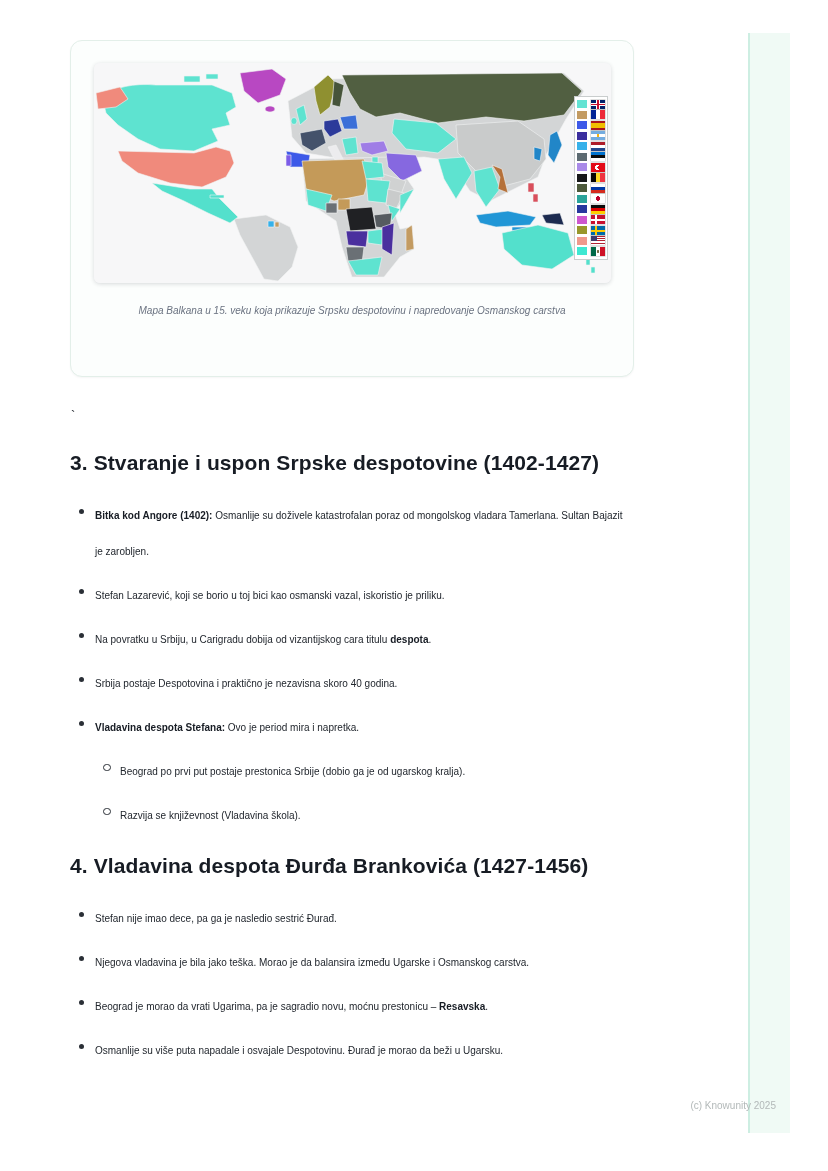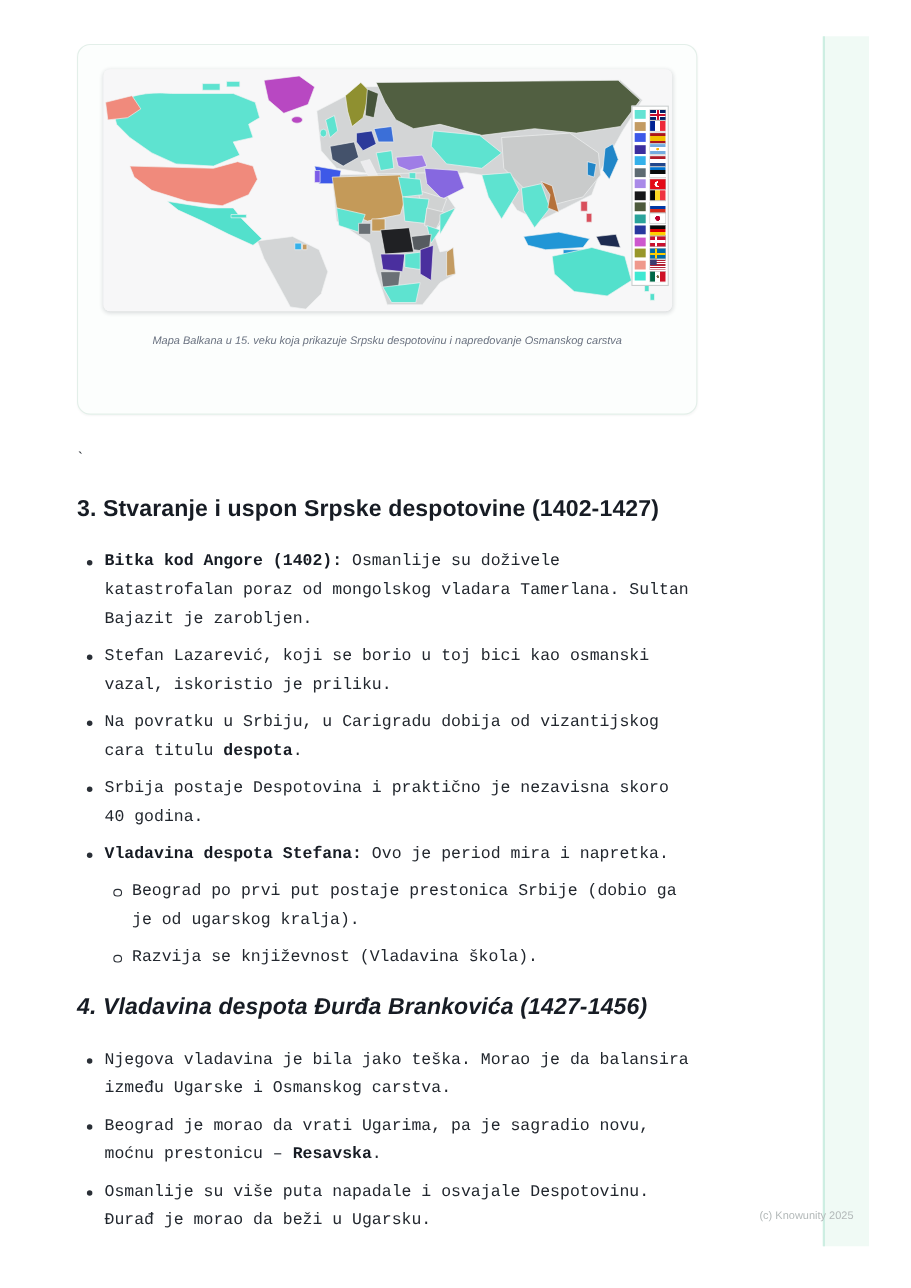--- a/index.html
+++ b/index.html
@@ -54,24 +54,24 @@
   .map-caption { position:absolute; left:32px; right:32px; top:258px; text-align:center;
                  font-style:italic; font-size:10px; line-height:23px; color:#6a7280; }
 
   
   .stray { position:absolute; left:71px; top:408px; font-size:13px; color:#2a2f36; }
 
   
   .content { position:absolute; left:70px; top:452px; width:566px; }
   .sec-heading { font-size:21px; font-weight:700; color:#171c24; line-height:22px;
                  margin-bottom:24px; letter-spacing:.1px; }
-  .sec-heading.second { margin-top:21px;font-style:italic; }
+  .sec-heading.second { margin-top:21px; }
   ul.bullets { list-style:none; margin-bottom:4px; }
-  ul.bullets li { position:relative; font-size:15px; line-height:26px; color:#22272e;
-                  margin-bottom:8px; max-width:562px;font-family:Liberation Mono, monospace; }
+  ul.bullets li { position:relative; font-size:10px; line-height:36px; color:#22272e;
+                  margin-bottom:8px; max-width:562px; }
   li.lvl-1 { padding-left:25px; }
   li.lvl-1::before { content:""; position:absolute; left:9px; top:10.5px; width:5px; height:5px;
                      border-radius:50%; background:#2a2f36; }
   li.lvl-2 { padding-left:50px; margin-bottom:7px; }
   li.lvl-2::before { content:""; position:absolute; left:33px; top:9.5px; width:5.5px; height:5.5px;
                      border-radius:50%; border:1.4px solid #2a2f36; background:transparent; }
   li b { font-weight:700; color:#171c24; }
 
   
   .accent-strip { position:absolute; left:748px; top:33px; width:42px; height:1100px;
@@ -274,20 +274,23 @@
 
 
         <li class="lvl-2">
           <span>Razvija se književnost (Vladavina škola).</span>
         </li>
       </ul>
 
     <h3 class="sec-heading second">4. Vladavina despota Đurđa Brankovića (1427-1456)</h3>
     <ul class="bullets">
 
+        <li class="lvl-1">
+          <span>Stefan nije imao dece, pa ga je nasledio sestrić Đurađ.</span>
+        </li>
 
         <li class="lvl-1">
           <span>Njegova vladavina je bila jako teška. Morao je da balansira između Ugarske i Osmanskog carstva.</span>
         </li>
 
         <li class="lvl-1">
           <span>Beograd je morao da vrati Ugarima, pa je sagradio novu, moćnu prestonicu – <b>Resavska</b>.</span>
         </li>
 
         <li class="lvl-1">

